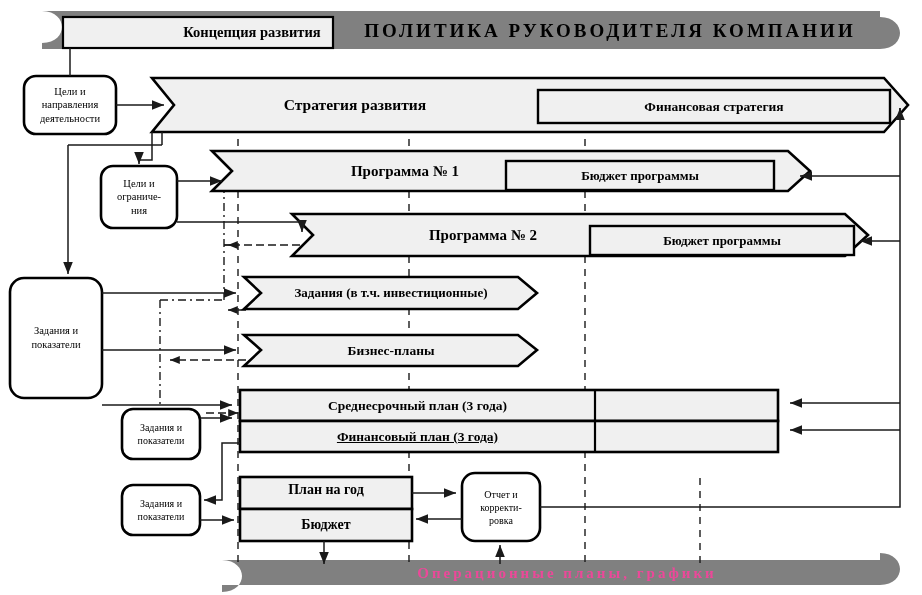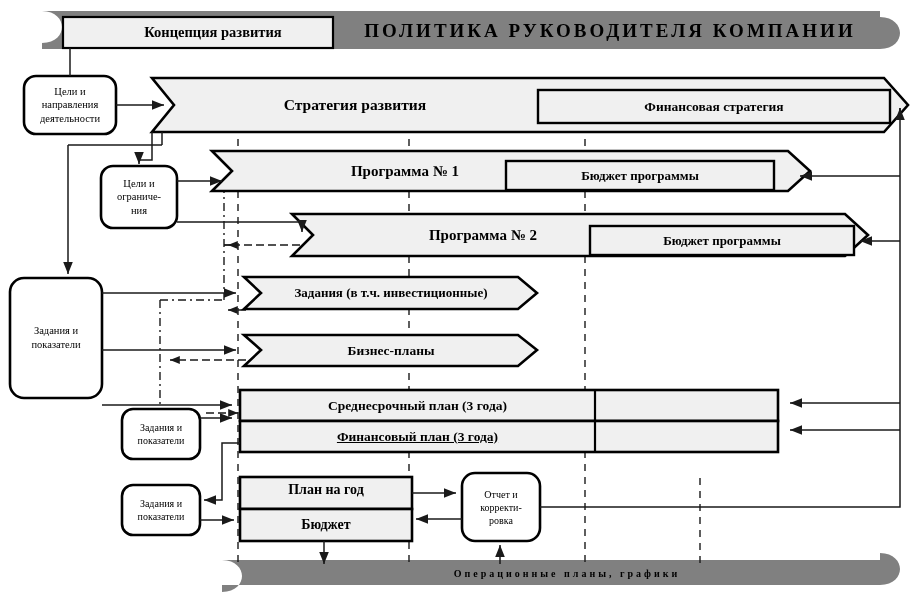--- a/index.html
+++ b/index.html
@@ -153,21 +153,21 @@
       <path d="M 900,176 L 800,176" marker-end="url(#ah)"></path>
 
       <path d="M 900,241 L 860,241" marker-end="url(#ah)"></path>
 
       <path d="M 900,403 L 790,403" marker-end="url(#ah)"></path>
 
       <path d="M 900,430 L 790,430" marker-end="url(#ah)"></path>
     </g>
   </svg>
 
-  <div class="lbl b" style="left:63px; top:17px; width:300px; height:31px; font-size:14.5px;">Концепция развития</div>
+  <div class="lbl b" style="left:63px; top:17px; width:300px; height:31px; font-size:14.5px;padding-left:39px;">Концепция развития</div>
 
   <div class="lbl banner-title" style="left:330px; top:12px; width:560px; height:38px; font-size:19px; color:#000;">ПОЛИТИКА РУКОВОДИТЕЛЯ КОМПАНИИ</div>
 
   <div class="lbl" style="left:24px; top:76px; width:92px; height:58px; font-size:10.5px; white-space:pre-line; line-height:1.25;">Цели и
 направления
 деятельности</div>
 
   <div class="lbl b" style="left:190px; top:78px; width:330px; height:54px; font-size:15.5px;">Стратегия развития</div>
 
   <div class="lbl b" style="left:538px; top:90px; width:352px; height:33px; font-size:13.5px;">Финансовая стратегия</div>
@@ -202,15 +202,15 @@
 показатели</div>
 
   <div class="lbl b" style="left:240px; top:477px; width:172px; height:25px; font-size:14px;border-radius:13px;">План на год</div>
 
   <div class="lbl b" style="left:240px; top:509px; width:172px; height:32px; font-size:14px;">Бюджет</div>
 
   <div class="lbl" style="left:462px; top:473px; width:78px; height:68px; font-size:10px; white-space:pre-line; line-height:1.3;">Отчет и
 корректи-
 ровка</div>
 
-  <div class="lbl bottom-title" style="left:242px; top:558px; width:650px; height:30px; font-size:10px; color:#000000;">Операционные планы, графики</div>
+  <div class="lbl bottom-title" style="left:242px; top:558px; width:650px; height:30px; font-size:15px; color:#ec4899;">Операционные планы, графики</div>
 
 </div>
 
 </body></html>

